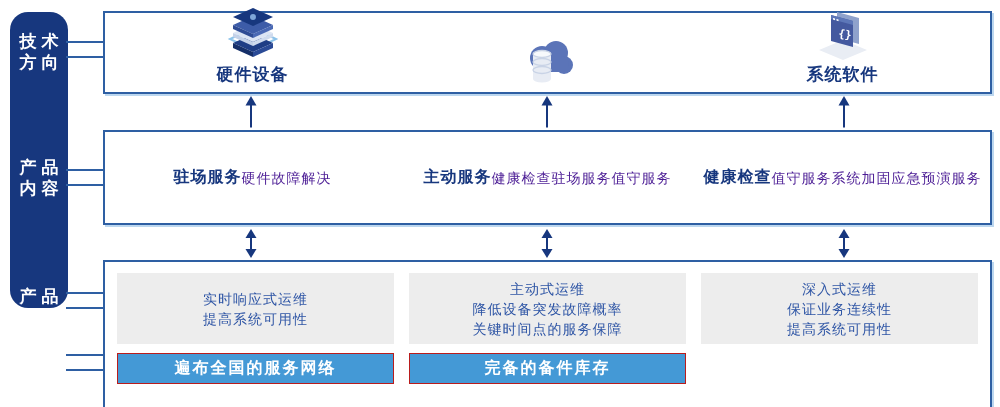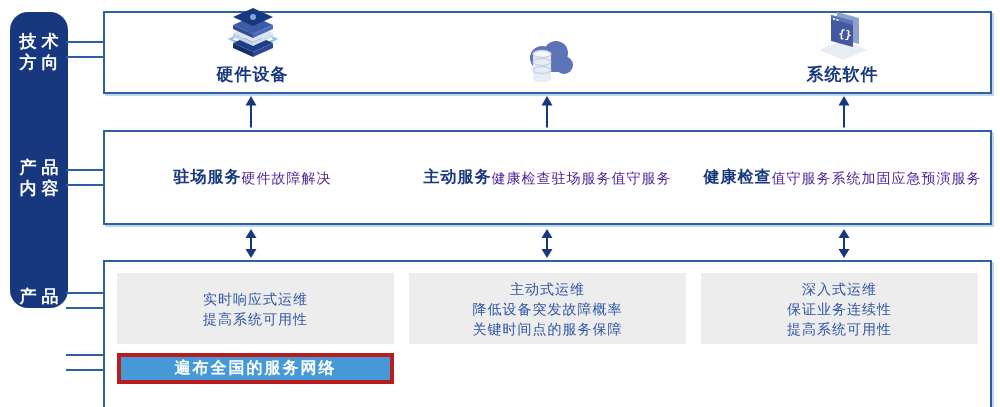--- a/index.html
+++ b/index.html
@@ -39,21 +39,21 @@
   .svc-col { flex:1; display:flex; flex-direction:row; align-items:center; justify-content:center; }
   .svc-title { font-size:16px; font-weight:bold; color:#17377E; line-height:22px; margin-bottom:2px; letter-spacing:1px; }
   .svc-item { font-size:14px; color:#4c1d95; line-height:20px; letter-spacing:1px; }
 
   
   .bottom-box { top:260px; height:154px; display:flex; gap:15px; padding:11px 12px 9px 12px; }
   .pos-col { flex:1; display:flex; flex-direction:column; }
   .pos-gray { height:71px; background:#EDEDED; display:flex; flex-direction:column;
               align-items:center; justify-content:center; font-size:14px; color:#2E55A5;
               line-height:20px; letter-spacing:1px; }
-  .adv-bar { margin-top:9px; height:31px; background:#4499D6; border:4px solid #b91c1c;
+  .adv-bar { margin-top:9px; height:31px; background:#4499D6; border:1px solid #b91c1c;
              display:flex; align-items:center; justify-content:center;
              color:#ffffff; font-weight:bold; font-size:16px; letter-spacing:2px; }
 </style>
 </head>
 <body>
 
 <div class="canvas">
 
   <div class="sidebar">
     <div class="side-label" style="top:19px">
@@ -210,20 +210,21 @@
       </div>
       <div class="adv-bar">遍布全国的服务网络</div>
     </div>
 
     <div class="pos-col">
       <div class="pos-gray">
         <div>主动式运维</div>
         <div>降低设备突发故障概率</div>
         <div>关键时间点的服务保障</div>
       </div>
+      <div class="adv-bar">完备的备件库存</div>
     </div>
 
     <div class="pos-col">
       <div class="pos-gray">
         <div>深入式运维</div>
         <div>保证业务连续性</div>
         <div>提高系统可用性</div>
       </div>
     </div>
   </div>

